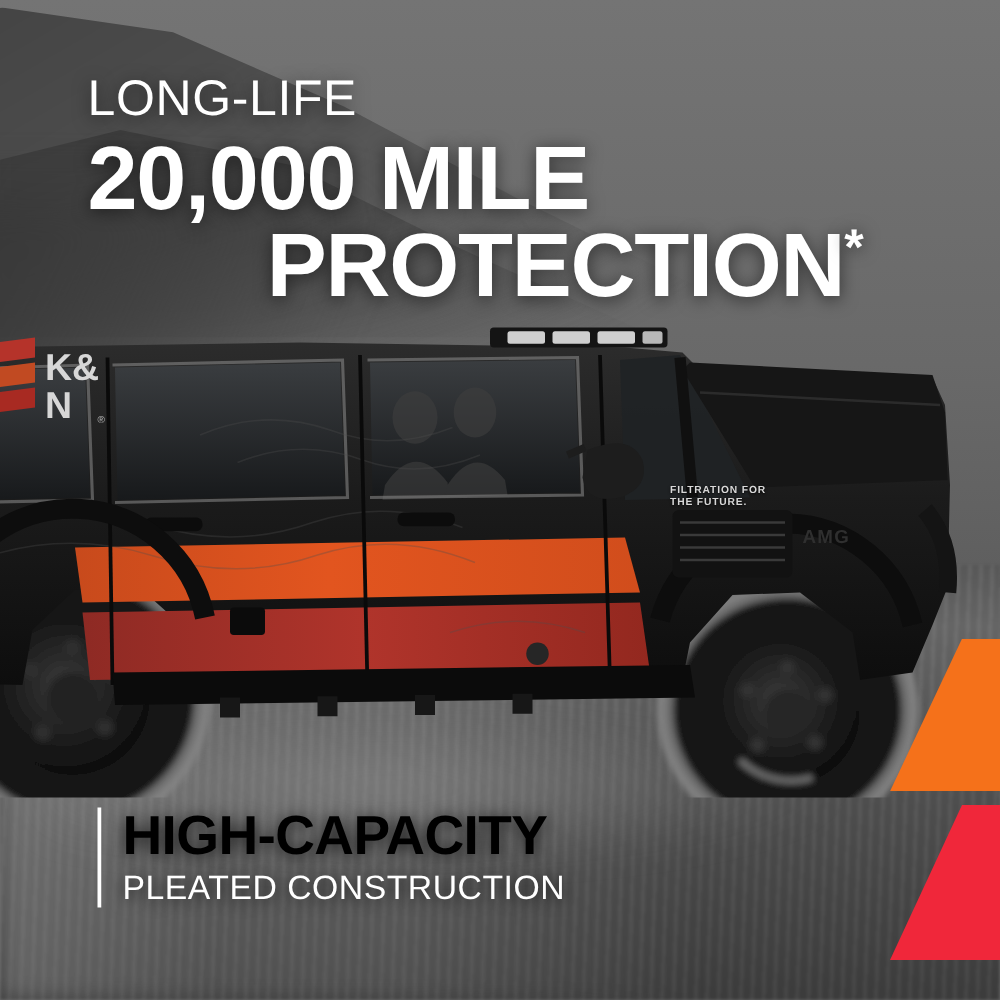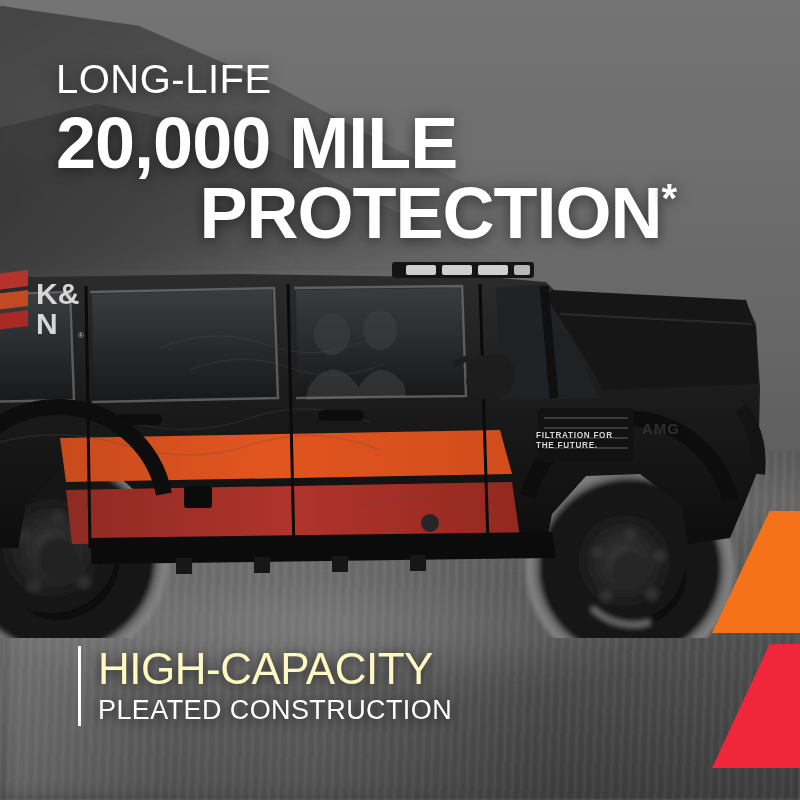--- a/index.html
+++ b/index.html
@@ -65,21 +65,21 @@
     background:radial-gradient(ellipse at 40% 50%,rgba(220,220,220,.22),rgba(220,220,220,0) 62%);
     filter:blur(16px);
   }
 
   
   .vehicle{position:absolute;left:-60px;top:238px;width:830px;height:400px;}
   .veh-svg{display:block;width:830px;height:400px;}
 
   
   .headline{
-    position:absolute;left:56px;top:56px;width:620px;
+    position:absolute;left:70px;top:56px;width:620px;
     text-shadow:0 2px 14px rgba(0,0,0,.55);
   }
   .eyebrow{
     color:#fff;font-size:40px;line-height:46px;font-weight:400;
     letter-spacing:.5px;white-space:nowrap;
   }
   .big1,.big2{
     color:#fff;font-weight:700;letter-spacing:-1px;white-space:nowrap;
   }
   .big1{font-size:72px;line-height:70px;margin-top:6px;}
@@ -89,21 +89,21 @@
   
   .subblock{
     position:absolute;left:78px;top:646px;display:flex;align-items:stretch;
     text-shadow:0 2px 12px rgba(0,0,0,.7);
   }
   .rule{
     width:3px;background:#ffffff;margin-right:17px;
     align-self:stretch;min-height:74px;
   }
   .subtexts{display:flex;flex-direction:column;justify-content:center;}
-  .sub1{color:#fef9c3;font-size:44px;line-height:46px;font-weight:400;letter-spacing:-.5px;white-space:nowrap;}
+  .sub1{color:#000000;font-size:44px;line-height:46px;font-weight:700;letter-spacing:-.5px;white-space:nowrap;}
   .sub2{color:#fff;font-size:27px;line-height:32px;font-weight:400;letter-spacing:.4px;white-space:nowrap;margin-top:2px;}
 
   
   .footnote{
     position:absolute;left:78px;top:760px;color:#e9e9e9;
     font-size:16.5px;line-height:20px;font-weight:400;letter-spacing:.1px;
     white-space:nowrap;text-shadow:0 1px 6px rgba(0,0,0,.75);
   }
 
   
@@ -121,21 +121,20 @@
 
   
   .knlogo{position:absolute;left:-6px;top:264px;width:128px;height:84px;}
   .kn-svg{display:block;width:128px;height:84px;}
 
   
   .decal{
     position:absolute;color:#d8d8d8;font-weight:700;font-size:8.2px;
     line-height:10px;letter-spacing:.7px;text-transform:uppercase;
     text-shadow:0 1px 2px rgba(0,0,0,.8);
-    margin-top:44px;
   }
   .decal-fil{left:536px;top:387px;}
 </style>
 </head>
 <body>
 
 <div id="ad">
 
   <div class="scene">
     <div class="sky"></div>

